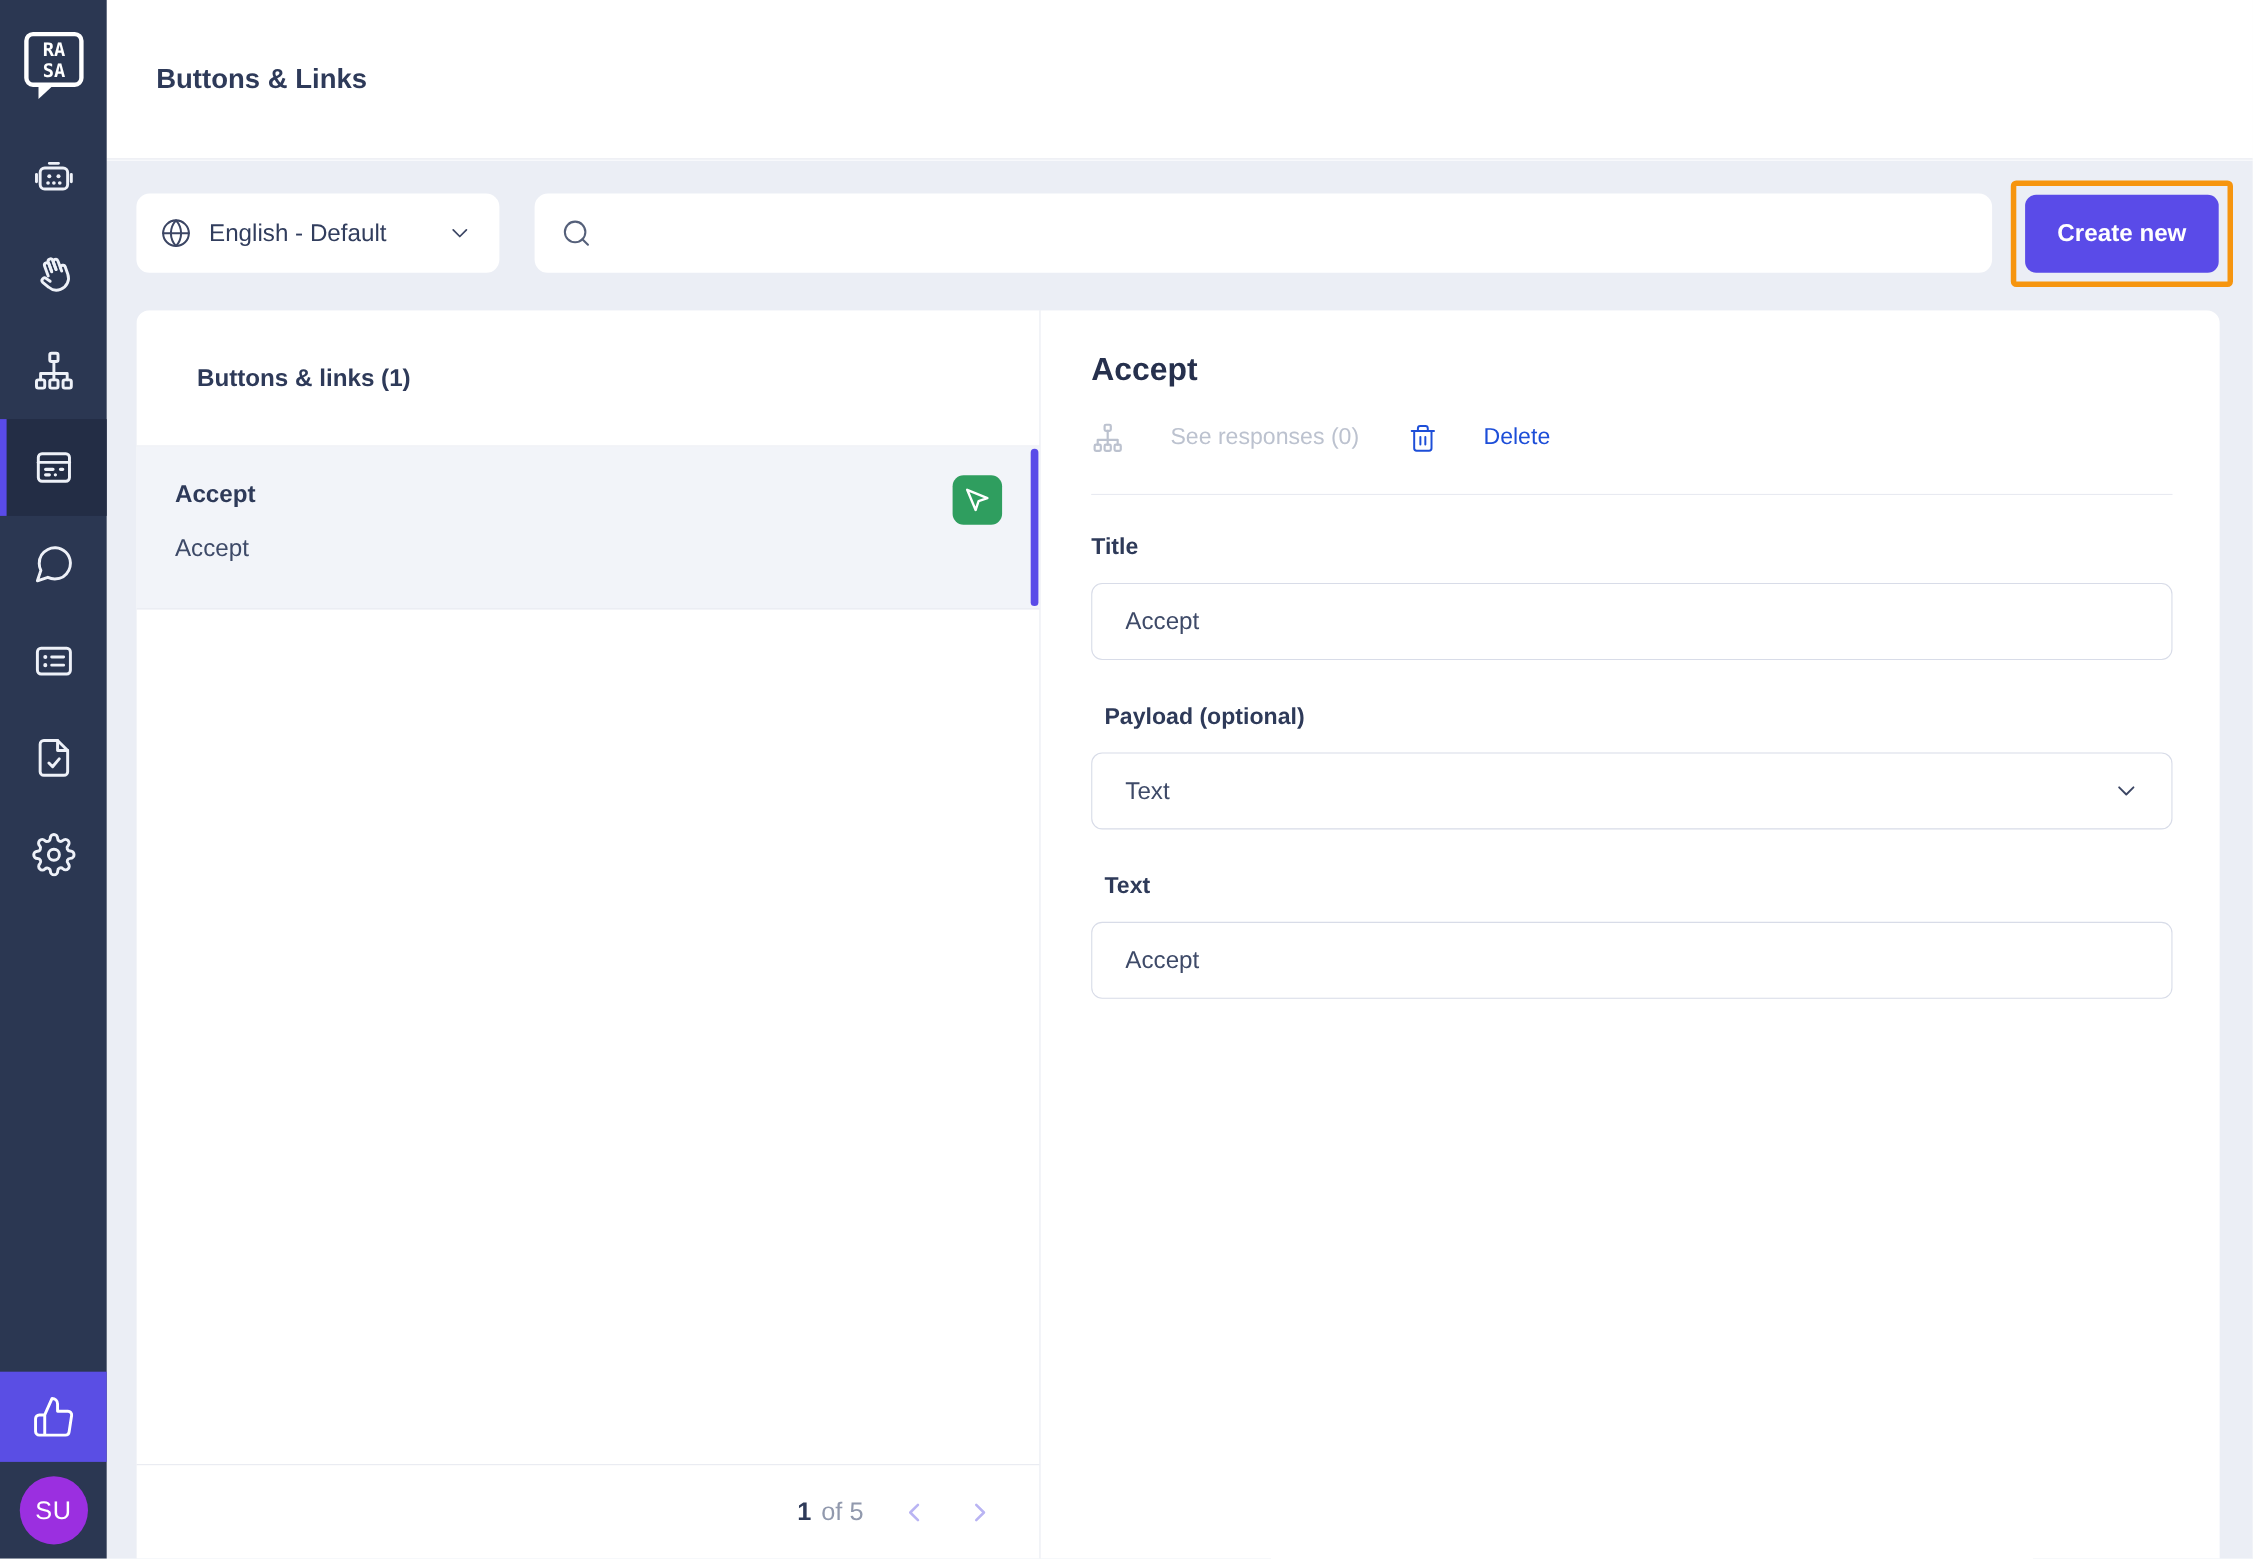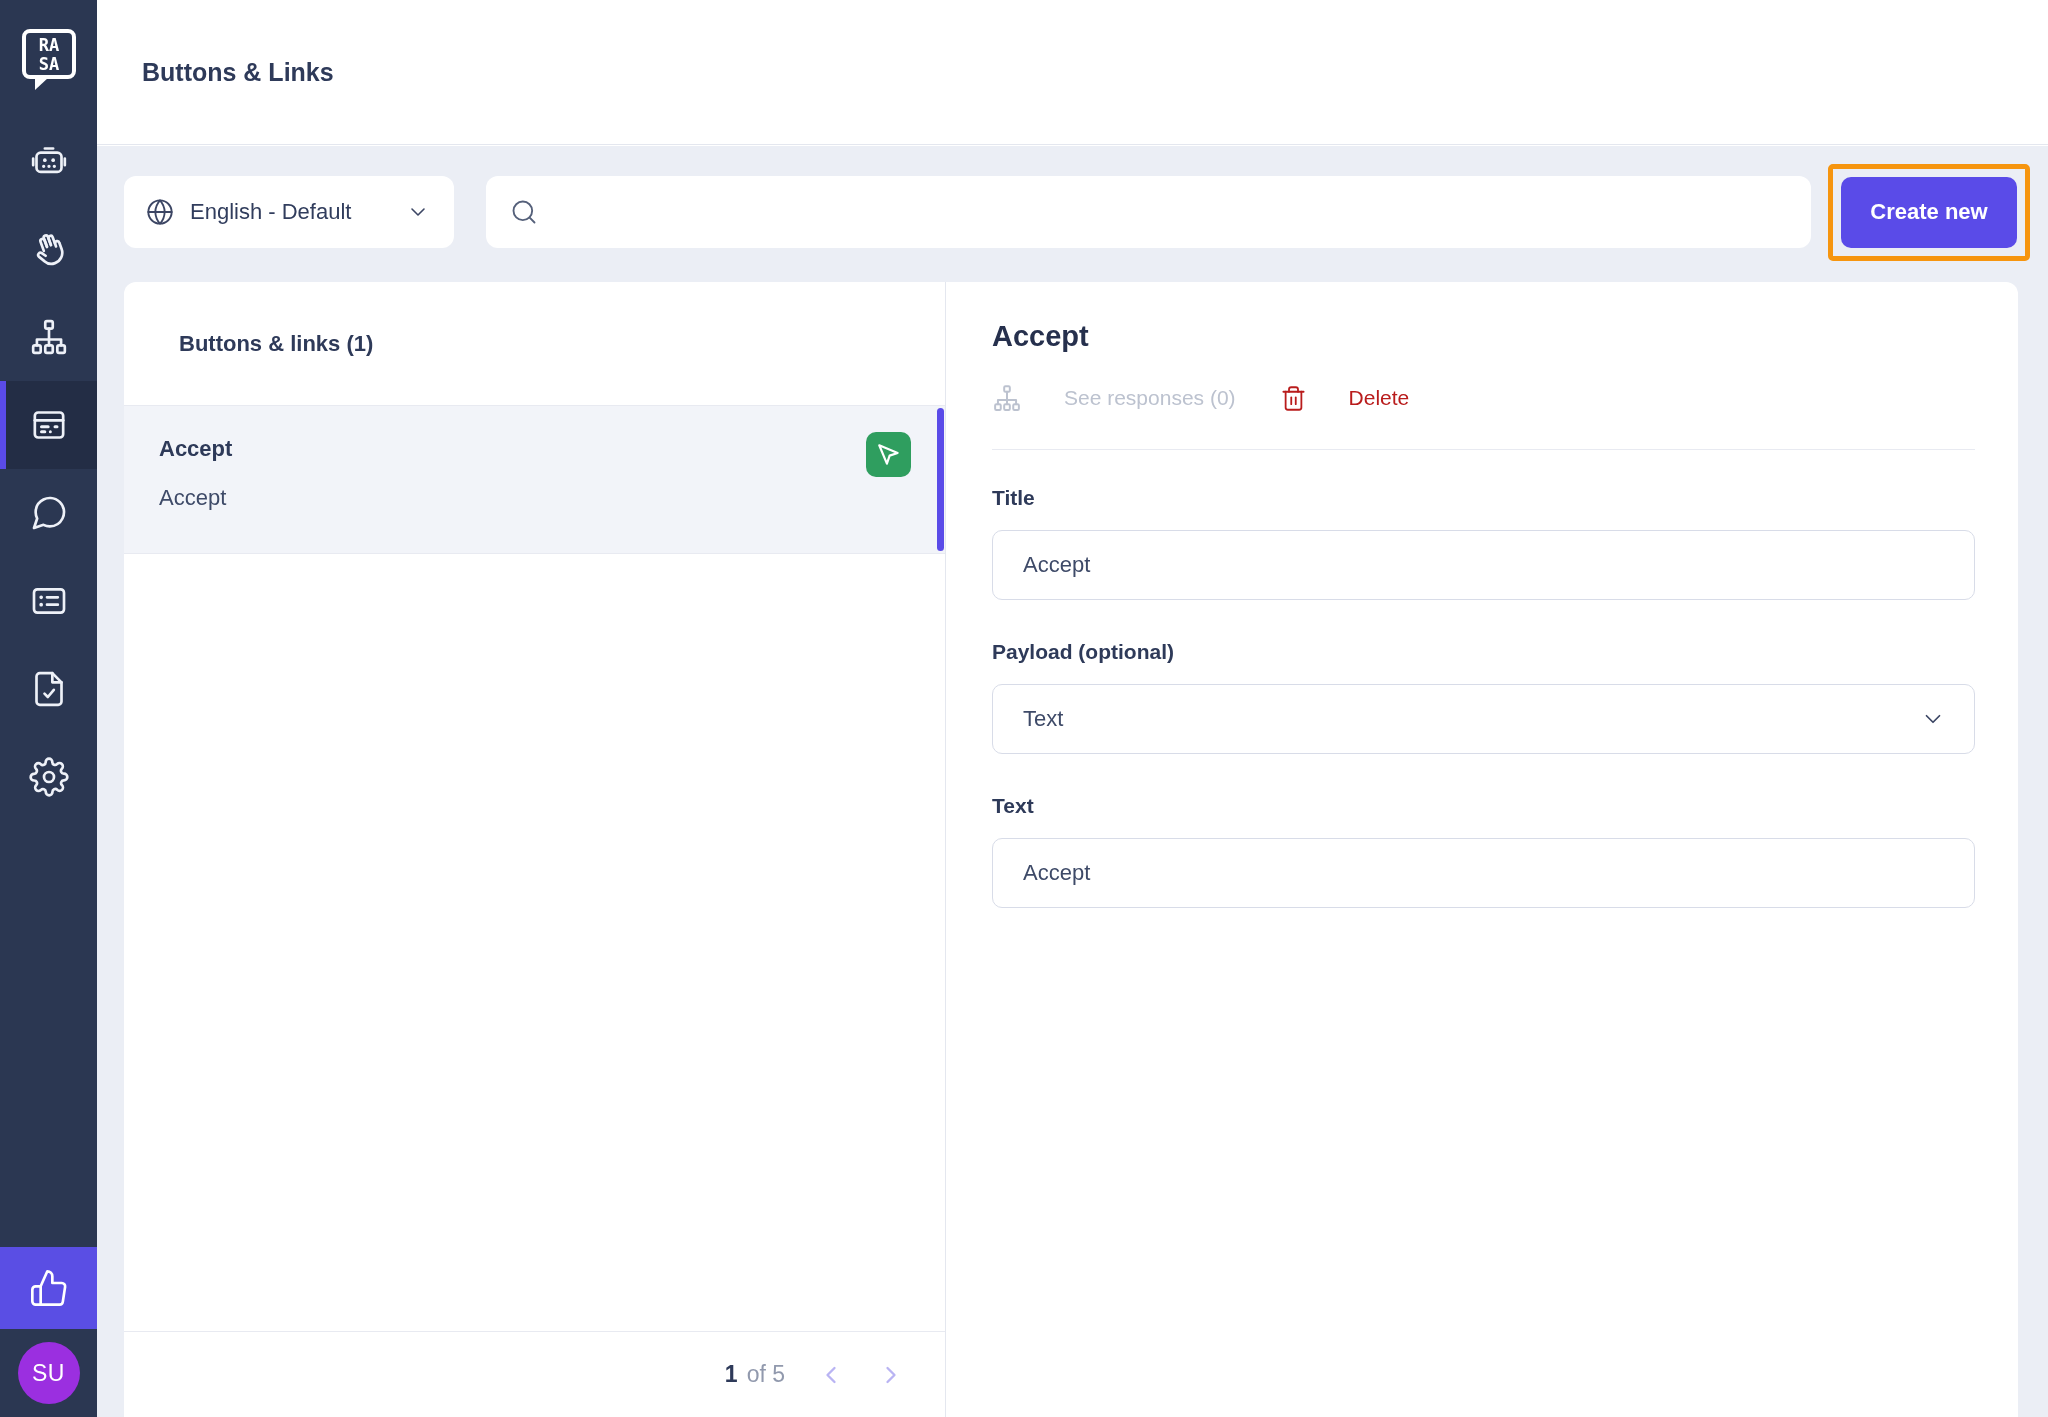--- a/index.html
+++ b/index.html
@@ -140,26 +140,26 @@
   .detail-panel { flex:1; background:#fff; padding:0 43px 0 46px; }
   .detail-title { font-size:29px; font-weight:700; color:#26304d; margin-top:38px; }
   .detail-actions { display:flex; align-items:center; margin-top:30px; }
   .action-btn {
     display:flex; align-items:center; background:none; border:none;
     font-family:inherit; font-size:21px; cursor:pointer; padding:0;gap:28px;
   }
   .action-btn svg { width:30px; height:30px; }
   .action-btn .lbl { margin-left:14px; }
   .action-disabled { color:#bcc2cf; cursor:default; }
-  .action-delete { color:#b91c1c; margin-left:44px; }
+  .action-delete { color:#1d4ed8; margin-left:44px; }
   .action-delete svg { width:27px; height:27px; }
   .detail-divider { border:none; border-top:1px solid #e8eaf1; margin-top:36px; }
 
   .field-label { font-size:21px; font-weight:700; color:#2e3a59; margin-top:36px; }
-  .field-label.tight { margin-top:40px; }
+  .field-label.tight { margin-top:40px;margin-left:12px; }
   .text-input {
     width:100%; height:70px; margin-top:20px;
     border:1px solid #d8dce8; border-radius:10px;
     padding:0 30px; font-family:inherit; font-size:22px; color:#3e4a68;
     outline:none; background:#fff;
   }
   .select-box {
     width:100%; height:70px; margin-top:20px;
     border:1px solid #d8dce8; border-radius:10px;
     padding:0 28px 0 30px; font-size:22px; color:#3e4a68;

